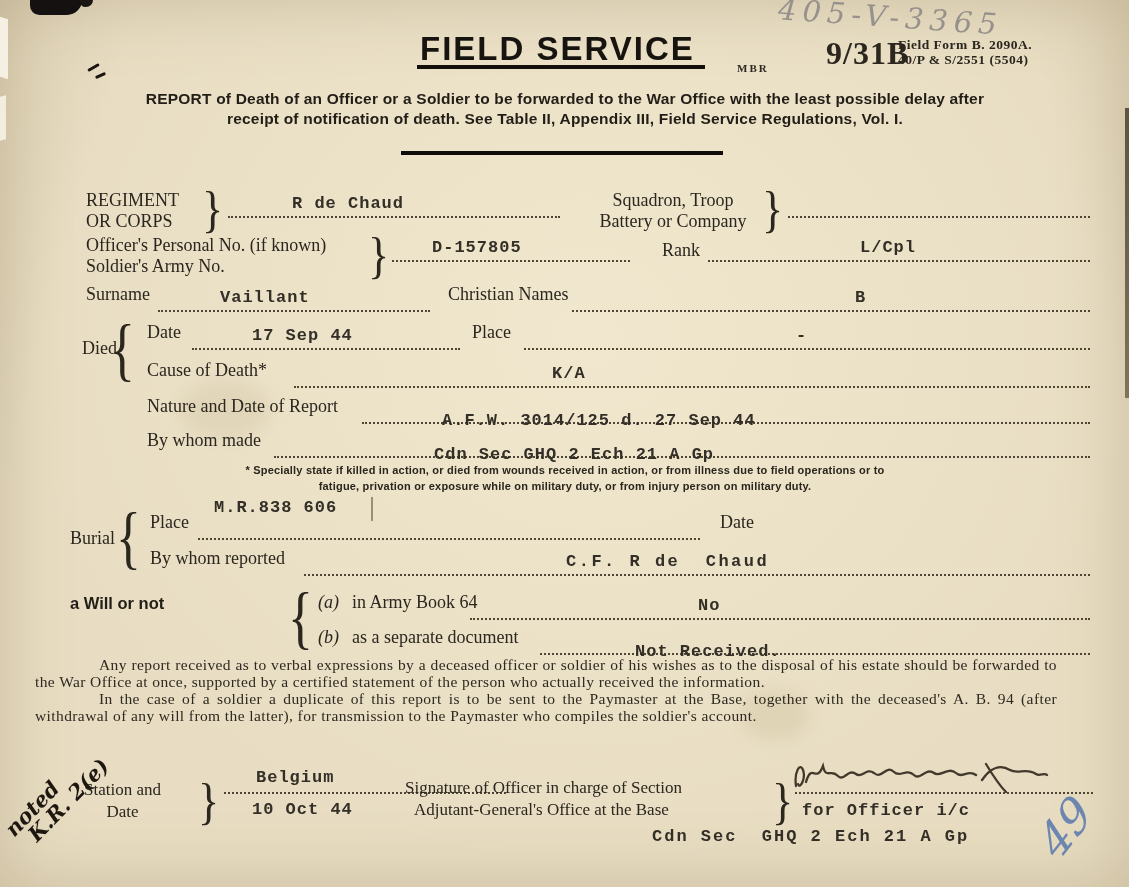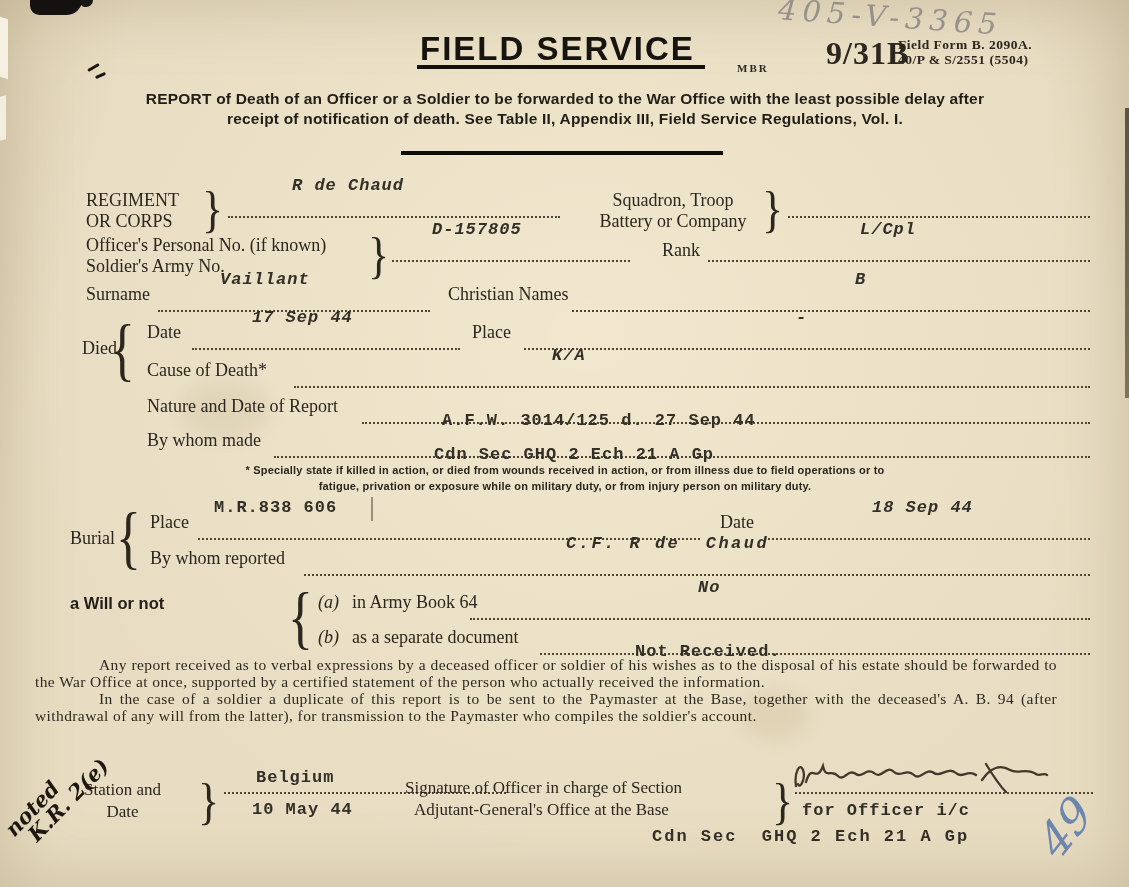--- a/index.html
+++ b/index.html
@@ -11,21 +11,21 @@
            linear-gradient(105deg, rgba(150,128,92,.14), rgba(150,128,92,0) 10%),
            linear-gradient(255deg, rgba(150,128,92,.10), rgba(150,128,92,0) 8%),
            #e8ddc2;
          box-shadow: inset 0 0 70px rgba(122,100,66,.28);}
   .abs{position:absolute;}
   .serif{font-family:"Liberation Serif",serif;color:#2b261e;}
   .sansb{font-family:"Liberation Sans",sans-serif;font-weight:bold;color:#221d16;}
   .typed{font-family:"Liberation Mono","DejaVu Sans Mono",monospace;font-weight:bold;
          color:#332f27;font-size:17px;white-space:pre;letter-spacing:1px;}
   .fill{position:absolute;height:20px;border-bottom:2px dotted #4e4534;}
-  .fill .above{position:absolute;bottom:21px;font-style:italic;}
+  .fill .above{position:absolute;bottom:3px;}
   .fill .online{position:absolute;bottom:-8px;}
   .brace{position:absolute;font-family:"Liberation Serif",serif;color:#2b261e;
          transform-origin:center;line-height:1;}
   .br-md{font-size:44px;transform:scaleY(1.15);}
   .br-lg{font-size:52px;transform:scaleY(1.35);}
   .lbl{font-size:18px;line-height:21px;}
   .stain{position:absolute;border-radius:50%;filter:blur(8px);}
   p.body-par{margin:0 0 1px 0;text-indent:64px;text-align:justify;
              font-size:15.5px;line-height:16.5px;letter-spacing:.4px;color:#2e2920;}
 </style>
@@ -134,23 +134,20 @@
     <div>* Specially state if killed in action, or died from wounds received in action, or from illness due to field operations or to</div>
     <div>fatigue, privation or exposure while on military duty, or from injury person on military duty.</div>
   </div>
 
   <span class="abs typed" style="left:214px;top:498px;">M.R.838 606</span>
   <span class="abs serif lbl" style="left:70px;top:528px;">Burial</span>
   <span class="brace br-lg" style="left:116px;top:512px;">{</span>
   <span class="abs serif lbl" style="left:150px;top:512px;">Place</span>
   <div class="fill" style="left:198px;top:518px;width:502px;"></div>
   <span class="abs serif lbl" style="left:720px;top:512px;">Date</span>
-  <div class="fill" style="left:764px;top:518px;width:326px;">
-    <span class="typed above" style="left:108px;">18 Sep 44</span>
-  </div>
   <span class="abs serif lbl" style="left:150px;top:548px;">By whom reported</span>
   <div class="fill" style="left:304px;top:554px;width:786px;">
     <span class="typed above" style="left:262px;letter-spacing:2.5px;">C.F. R de  Chaud</span>
   </div>
 
   <div class="abs sansb" style="left:70px;top:592px;font-size:16.5px;line-height:23px;">
     <div style="text-align:left;">a Will or not</div>
   </div>
   <span class="brace br-lg" style="left:288px;top:592px;">{</span>
   <span class="abs serif" style="left:318px;top:592px;font-size:18px;font-style:italic;">(a)</span>
@@ -169,21 +166,21 @@
     <p class="body-par">In the case of a soldier a duplicate of this report is to be sent to the Paymaster at the Base, together with the deceased's A. B. 94 (after withdrawal of any will from the latter), for transmission to the Paymaster who compiles the soldier's account.</p>
   </div>
 
   <div class="abs serif" style="left:84px;top:779px;font-size:17px;line-height:22px;">
     <div>Station and</div>
     <div style="text-align:center;">Date</div>
   </div>
   <span class="brace br-md" style="left:198px;top:780px;">}</span>
   <span class="abs typed" style="left:256px;top:768px;">Belgium</span>
   <div class="fill" style="left:224px;top:772px;width:282px;"></div>
-  <span class="abs typed" style="left:252px;top:800px;">10 May 44</span>
+  <span class="abs typed" style="left:252px;top:800px;">10 Oct 44</span>
 
   <div class="abs serif" style="left:405px;top:777px;font-size:17px;line-height:22px;">
     <div>Signature of Officer in charge of Section</div>
     <div style="padding-left:9px;">Adjutant-General's Office at the Base</div>
   </div>
   <span class="brace br-md" style="left:772px;top:780px;">}</span>
 
   <div class="fill" style="left:795px;top:772px;width:298px;"></div>
   <svg class="abs" style="left:790px;top:752px;" width="260" height="44" viewBox="0 0 260 44" title="W Racine Lieut">
     <path d="M6,34 C4,20 10,10 13,18 C16,26 10,38 8,32 M16,30 C22,10 26,32 33,14 C36,28 41,16 48,24

